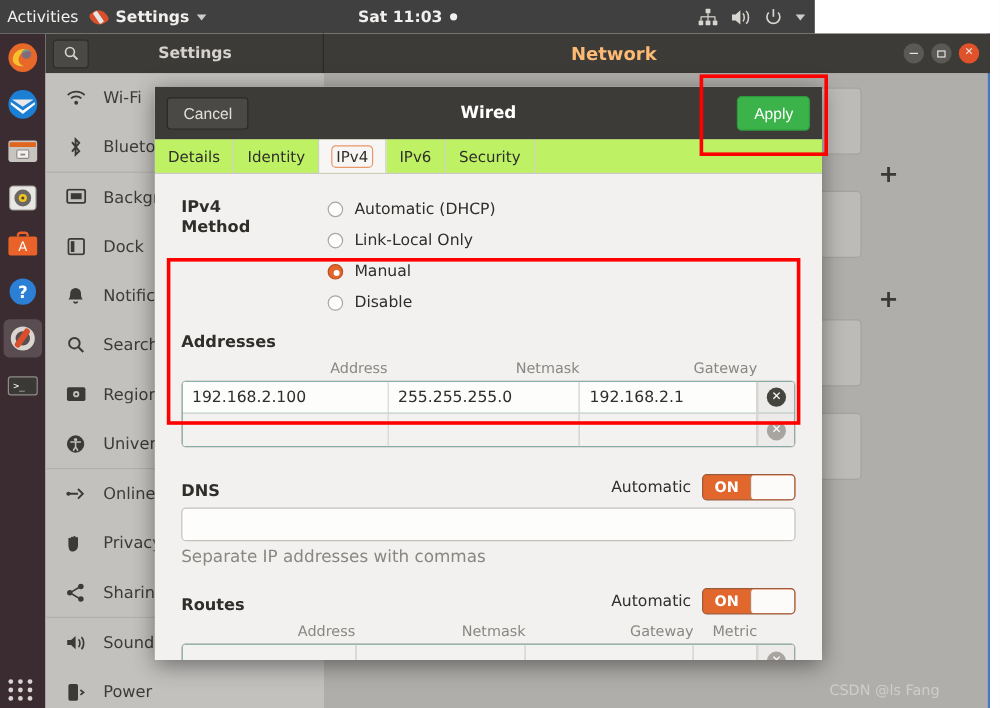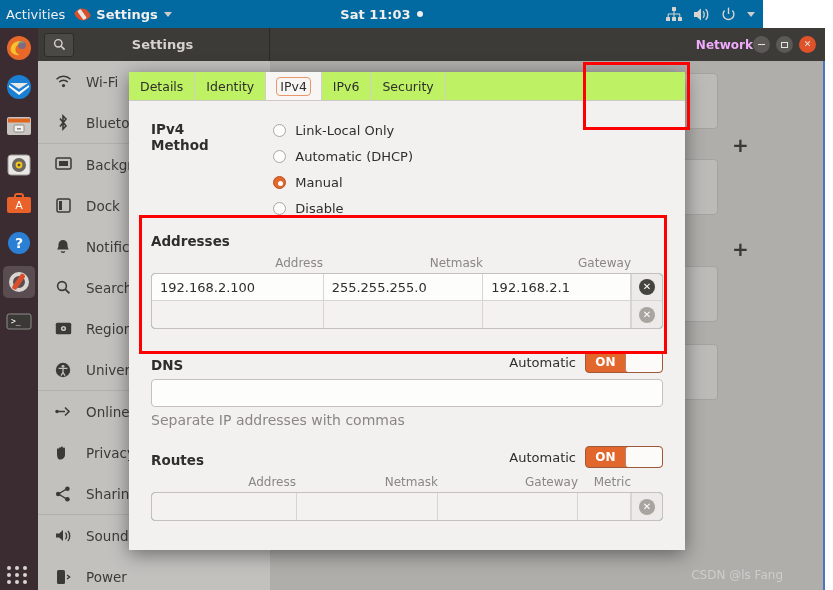--- a/index.html
+++ b/index.html
@@ -6,22 +6,22 @@
   html, body {
     width: 833px; height: 590px;
     overflow: hidden;
     font-family: "DejaVu Sans", "Liberation Sans", sans-serif;
     background: #ffffff;
   }
   #screen { position: relative; width: 833px; height: 590px; }
 
   
   .topbar {
-    position: absolute; top: 0; left: 0; width: 763px; height: 28px;
-    background: #0369a1; color: #e8e6e3;
+    position: absolute; top: 0; left: 0; width: 679px; height: 28px;
+    background: #404040; color: #e8e6e3;
     display: flex; align-items: center;
     font-size: 13px;
   }
   .tb-activities { padding: 0 10px 0 6px; color: #f2f0ee; font-size: 13px; }
   .tb-settings { display: flex; align-items: center; gap: 6px; font-weight: bold; color: #f2f0ee; }
   .tb-settings-icon {
     width: 15px; height: 15px; position: relative; display: inline-block;
   }
   .tb-settings-icon::before {
     content: ""; position: absolute; inset: 1px;
@@ -86,21 +86,21 @@
   }
   .hdr-search-btn {
     width: 30px; height: 24px; background: #4a4945; border: 1px solid #2e2d2b;
     border-radius: 3px; display: flex; align-items: center; justify-content: center;
   }
   .hdr-title-left {
     flex: 1; text-align: center; color: #d6d3cf; font-weight: bold; font-size: 13px;
     margin-right: 24px;
   }
   .hdr-title-right {
-    flex: 1; text-align: right; color: #f0abfc; font-weight: bold; font-size: 12px;
+    flex: 1; text-align: center; color: #fdba74; font-weight: bold; font-size: 15px;
   }
   .win-ctrls { display: flex; align-items: center; gap: 6px; padding-right: 9px; }
   .wc {
     width: 17px; height: 17px; border-radius: 50%; background: #5b5955;
     display: flex; align-items: center; justify-content: center;
     color: #e6e3e0; font-size: 9px; line-height: 1;
   }
   .wc.close { background: #e0522a; }
   .wc-bar { width: 7px; height: 1.5px; background: #e6e3e0; display: block; }
   .wc-sq { width: 7px; height: 6px; border: 1.5px solid #e6e3e0; display: block; }
@@ -526,20 +526,25 @@
       <div class="panel-plus" style="left:462px; top:178px">+</div>
       <div class="panel-card" style="top:205px"></div>
       <div class="panel-card" style="top:283px"></div>
     </div>
 
     <div class="watermark">CSDN @ls Fang</div>
   </div>
 
   <div class="dialog">
 
+    <div class="dlg-header">
+      <button class="dlg-cancel">Cancel</button>
+      <div class="dlg-title">Wired</div>
+      <button class="dlg-apply">Apply</button>
+    </div>
 
     <div class="dlg-tabs">
       <div class="tab">
         <span class="tab-lbl">Details</span>
       </div>
       <div class="tab">
         <span class="tab-lbl">Identity</span>
       </div>
       <div class="tab active">
         <span class="tab-lbl">IPv4</span>
@@ -552,25 +557,25 @@
       </div>
     </div>
 
     <div class="dlg-body">
 
       <div class="row-method">
         <div class="sec-label" style="padding-top:4px">IPv4 Method</div>
         <div class="methods">
           <label class="method">
             <span class="radio"></span>
-            <span>Link-Local Only</span>
+            <span>Automatic (DHCP)</span>
           </label>
           <label class="method">
             <span class="radio"></span>
-            <span>Automatic (DHCP)</span>
+            <span>Link-Local Only</span>
           </label>
           <label class="method">
             <span class="radio on"></span>
             <span>Manual</span>
           </label>
           <label class="method">
             <span class="radio"></span>
             <span>Disable</span>
           </label>
         </div>

